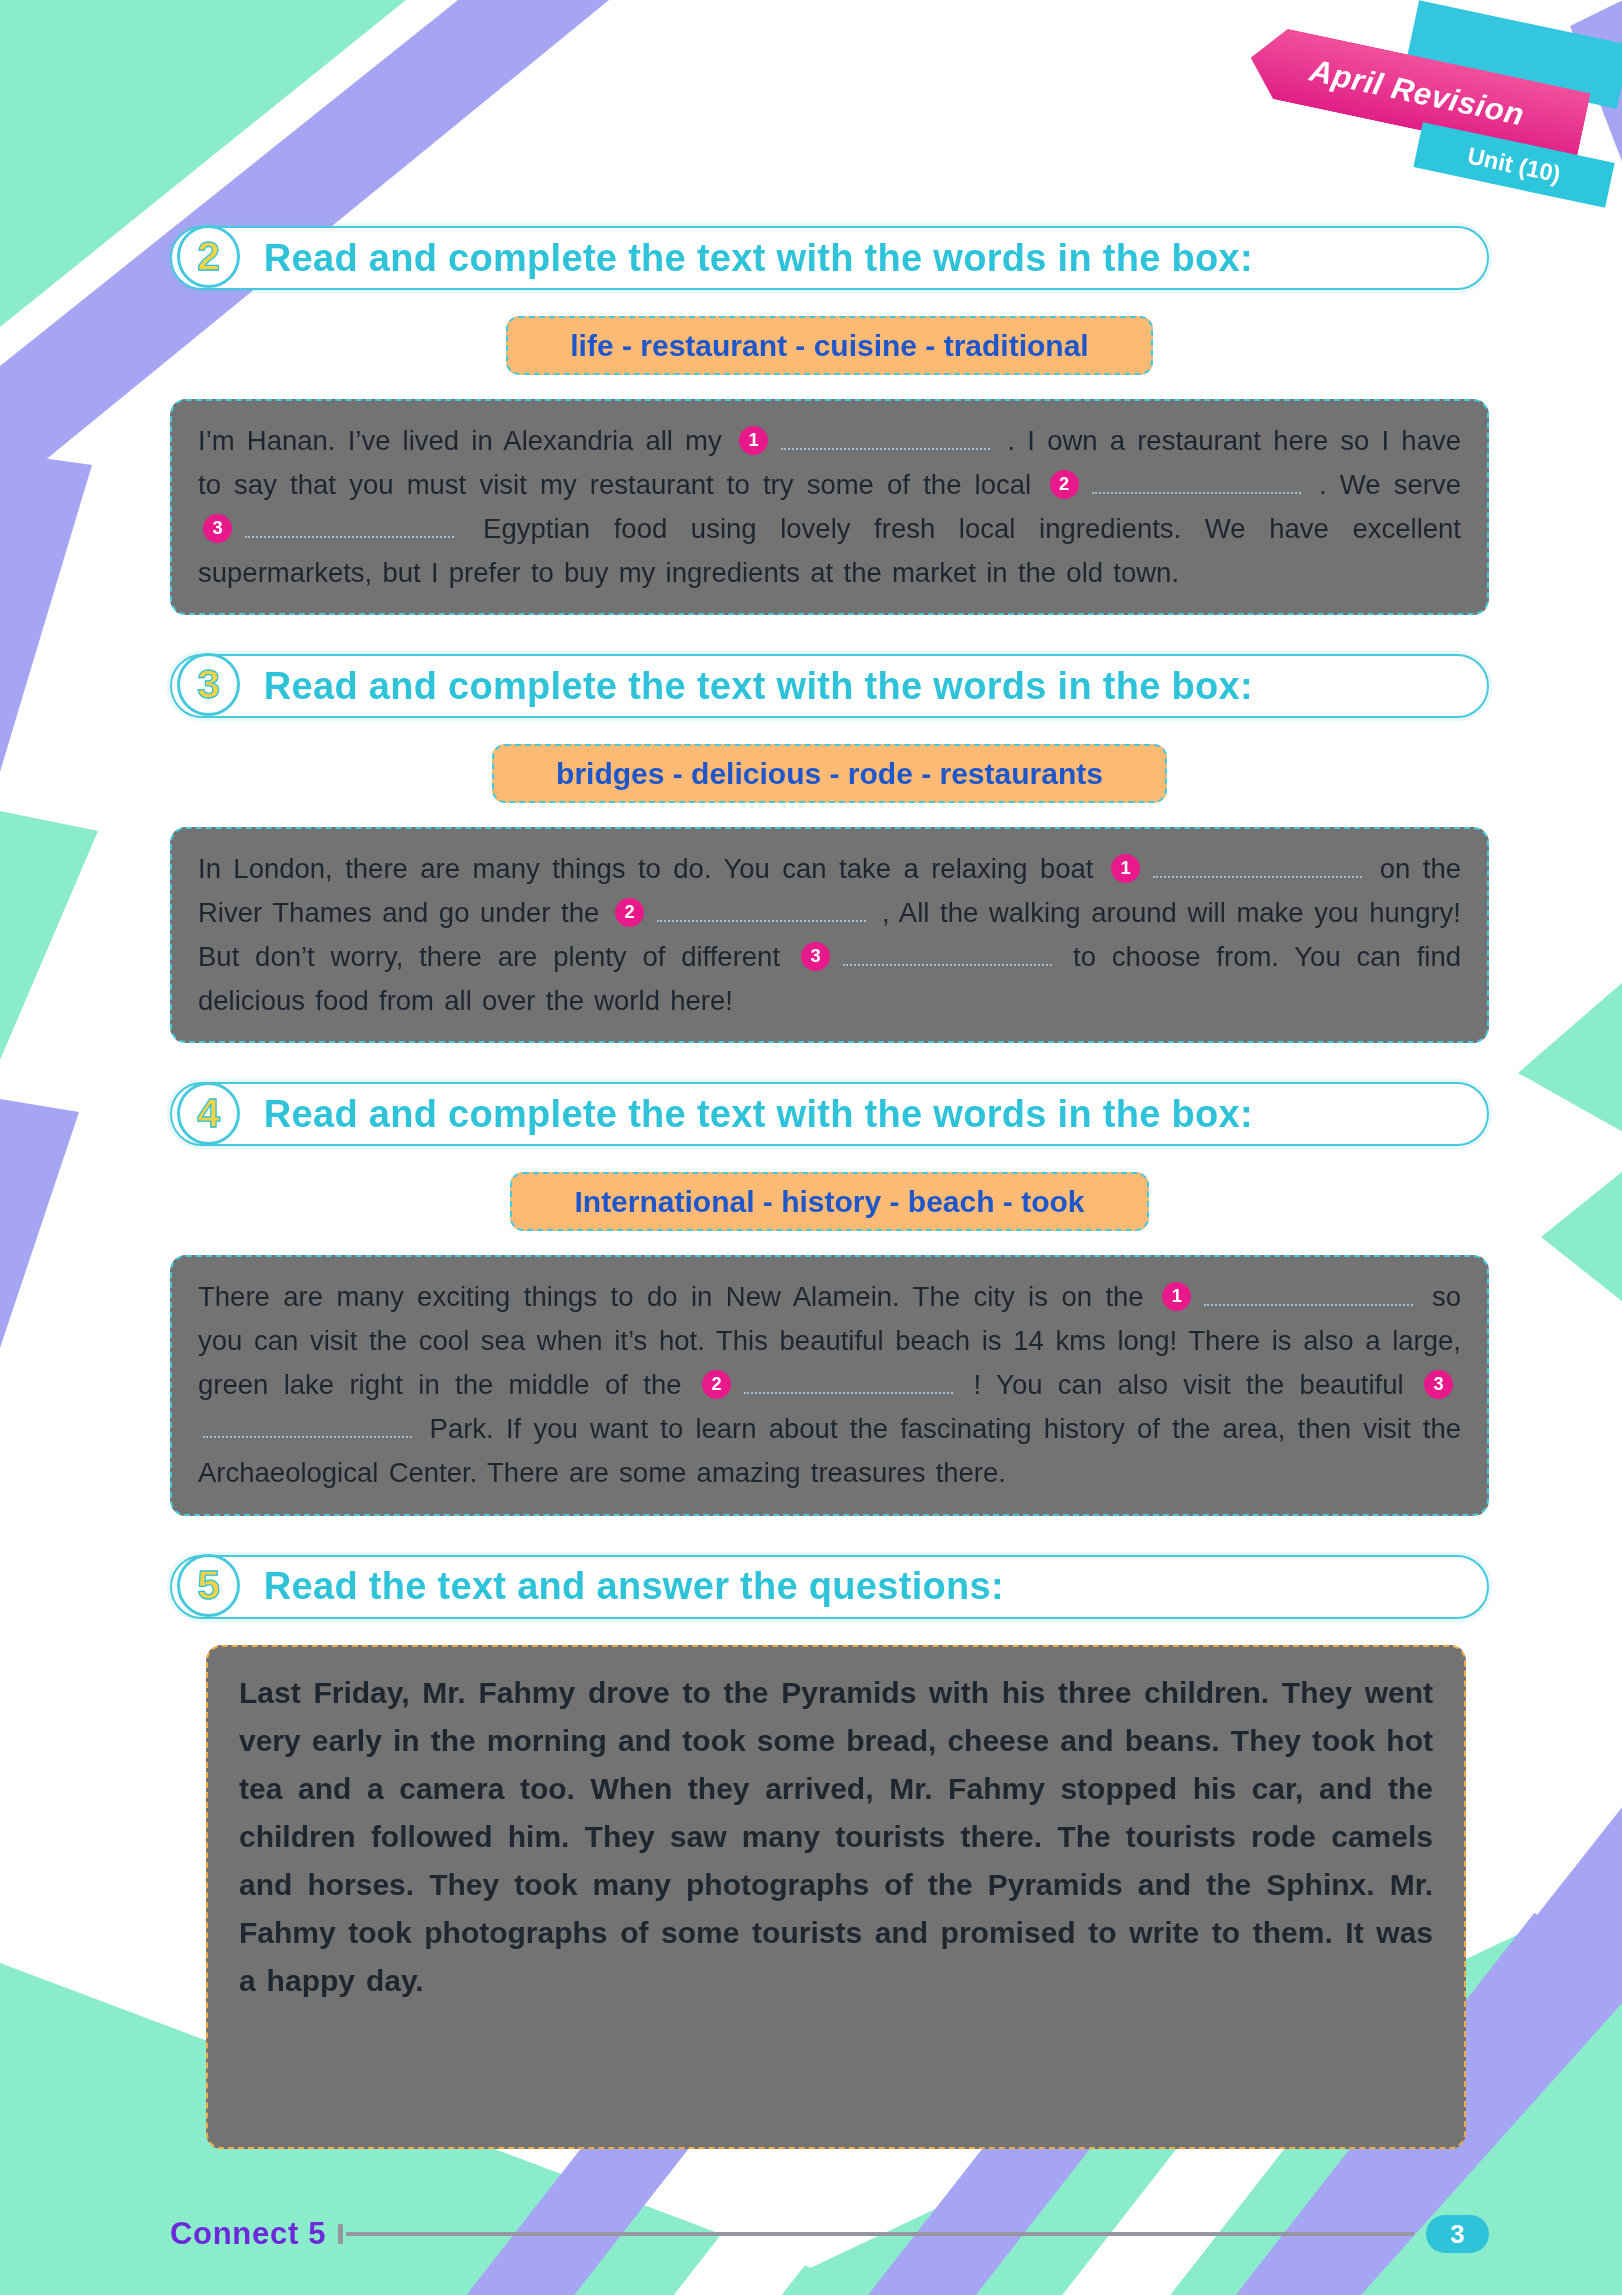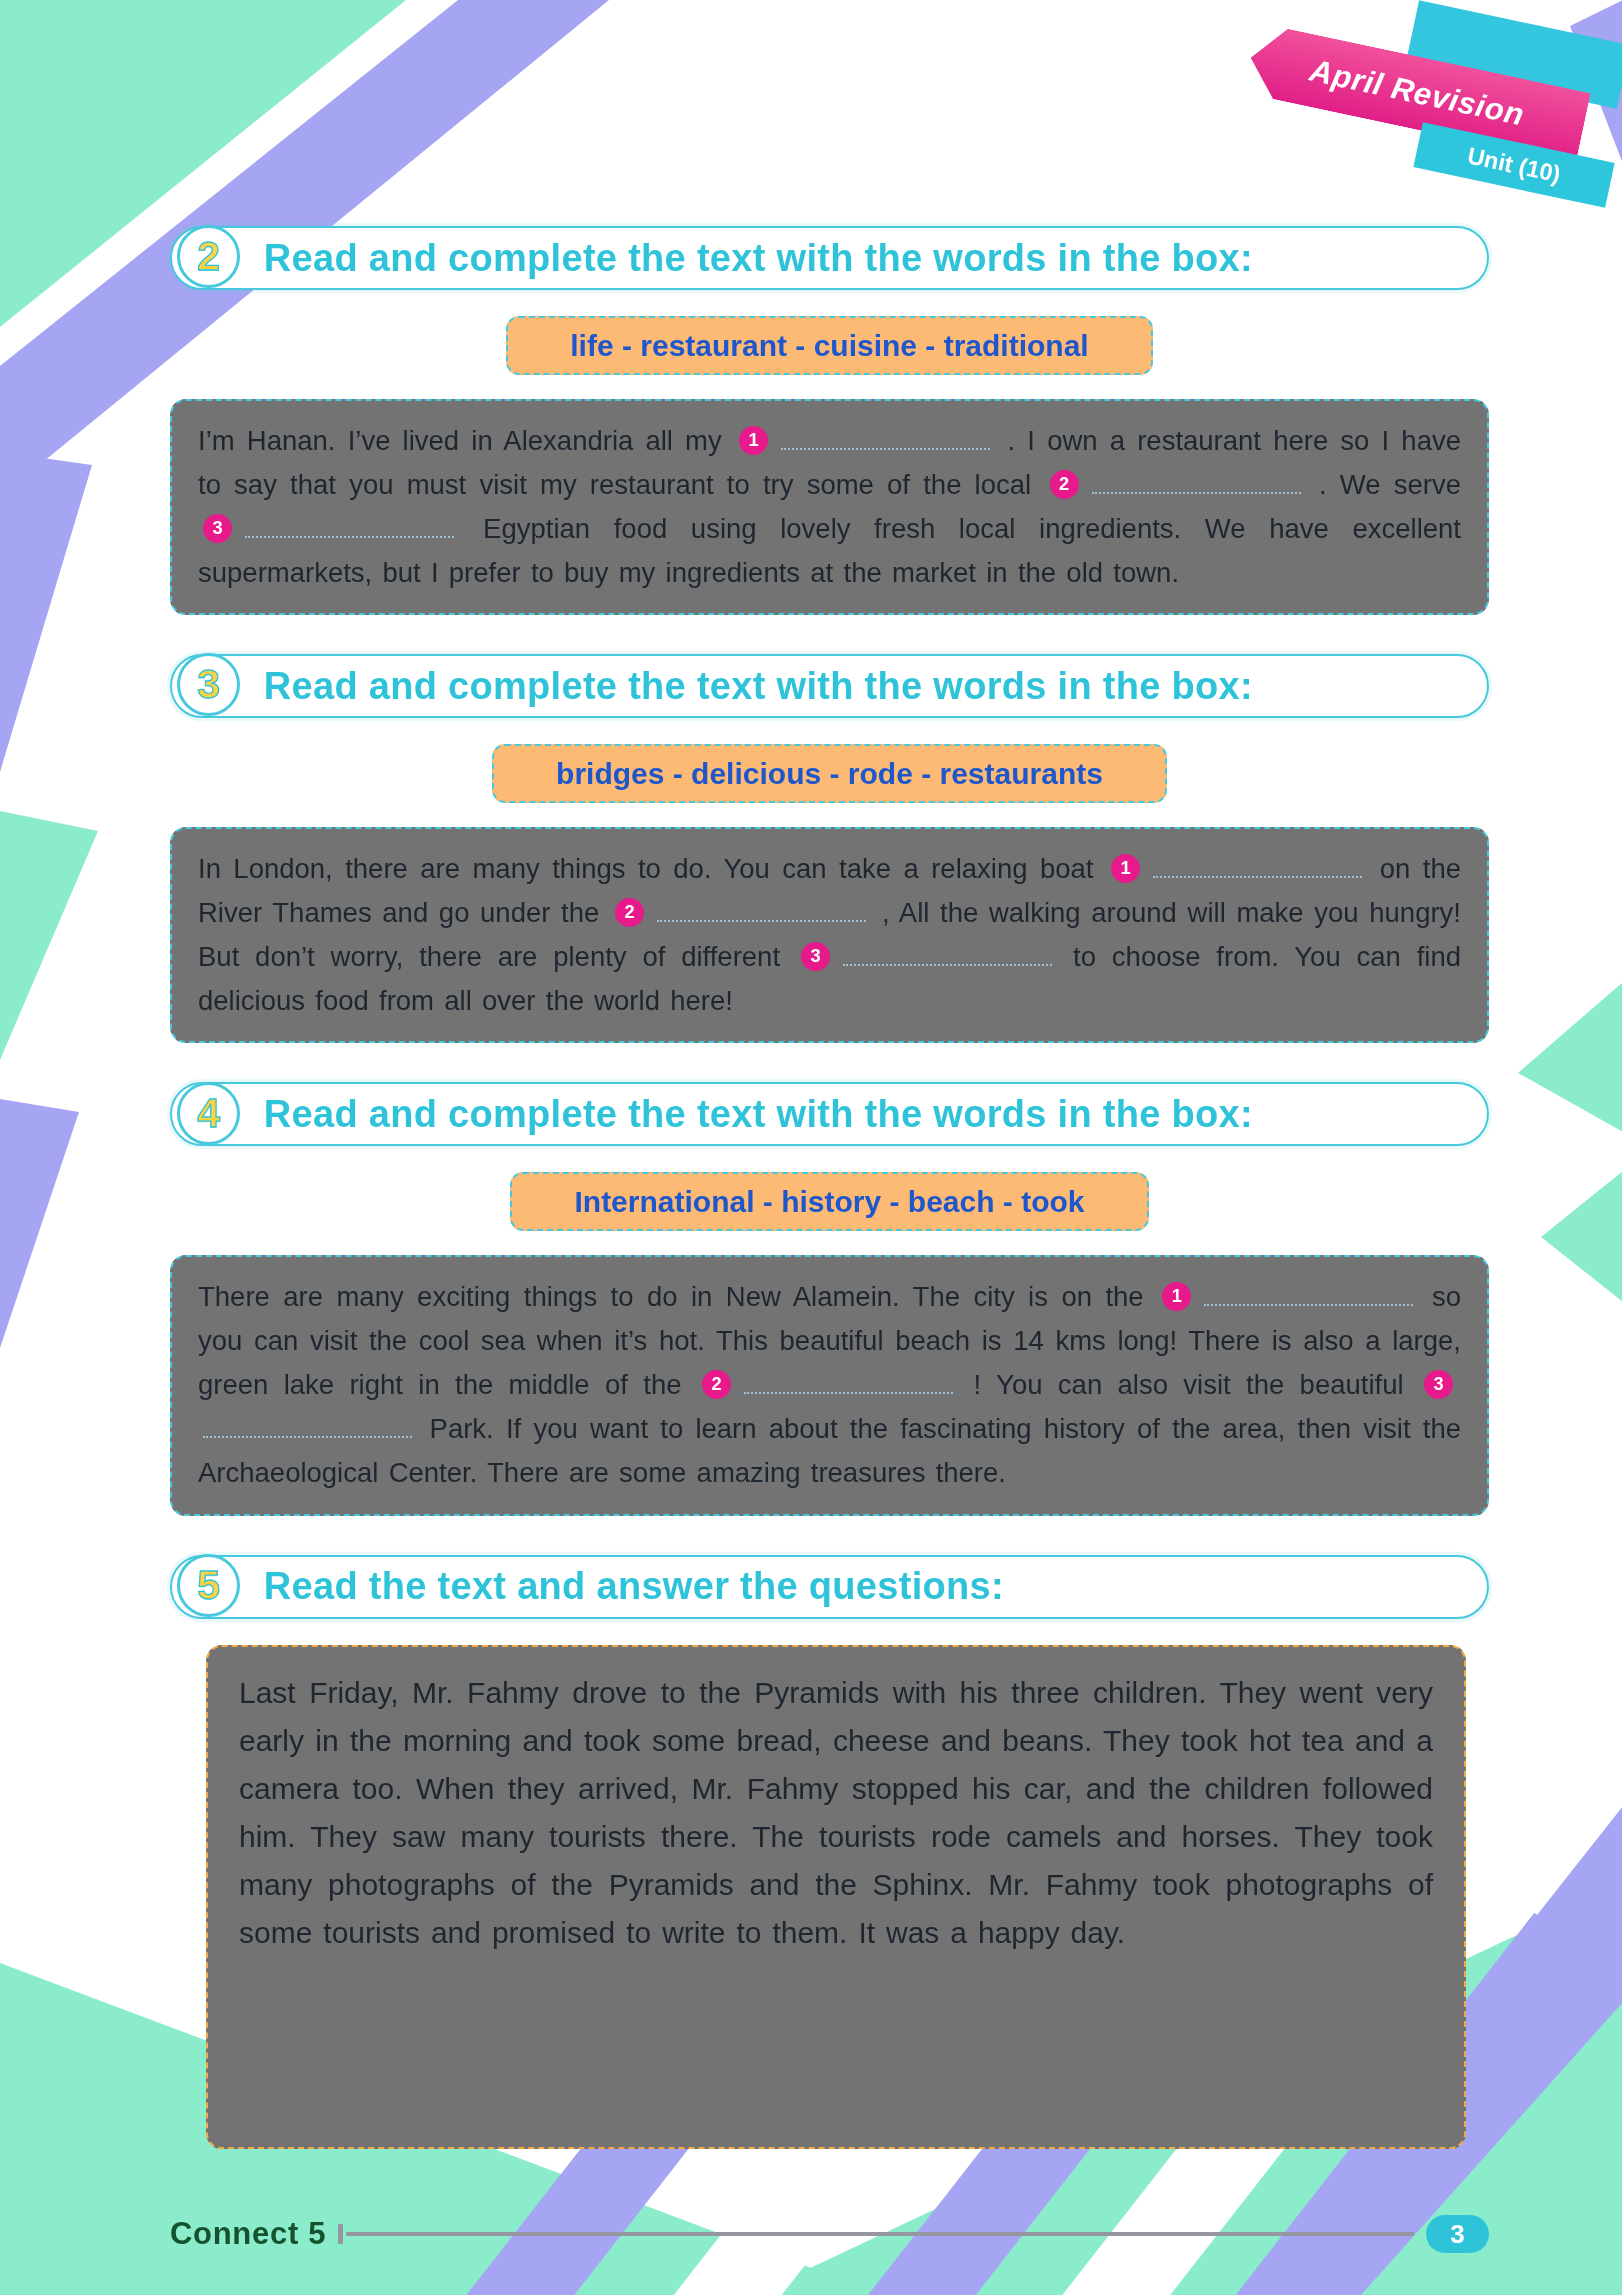--- a/index.html
+++ b/index.html
@@ -79,37 +79,37 @@
   .wordbox span { font-size:30px; font-weight:bold; color:#1e56cc; }
 
   .passage {
     border:2.6px dashed #46c9dd; border-radius:15.7px;
     background:#737373; padding:18.3px 26px; margin-bottom:39px;
     font-size:27.5px; line-height:44px; color:#1e2630;
     text-align:justify; word-spacing:2.6px;
   }
   .passage.orange {
     border-color:#f3a93f; margin-left:36px; margin-right:23px;
-    font-size:30px; line-height:48px; min-height:504px; padding:22px 31px;
+    font-size:30px; line-height:48px; min-height:504px; padding:22px 31px;font-weight:bold;
   }
   .bnum {
     display:inline-flex; width:29px; height:29px; border-radius:50%;
     background:#e8198b; color:#fff; font-size:18.3px; font-weight:bold;
     align-items:center; justify-content:center; vertical-align:middle;
     margin:0 7.9px 5.2px 5.2px;
   }
   .dots {
     display:inline-block; width:209px; height:19.6px;
     border-bottom:2.6px dotted #9fc0d4; margin:0 5.2px;
   }
 
   
   .footer { position:absolute; left:170px; right:134px; top:2215px; z-index:4;
     display:flex; align-items:center; gap:11.8px; }
-  .brand { font-size:31px; font-weight:bold; color:#14532d; letter-spacing:0.7px; }
+  .brand { font-size:31px; font-weight:bold; color:#6d28d9; letter-spacing:0.7px; }
   .rule-tick { width:5.2px; height:19.6px; background:#9596a0; border-radius:1.3px; }
   .rule { flex:1; height:3.3px; background:#9596a0; margin-left:-9.2px; }
   .pagenum {
     width:63px; height:38px; border-radius:19.6px; background:#2fc3da;
     display:flex; align-items:center; justify-content:center;
   }
   .pagenum span { color:#fff; font-size:26px; font-weight:bold; }
 </style>
 </head>
 <body>

